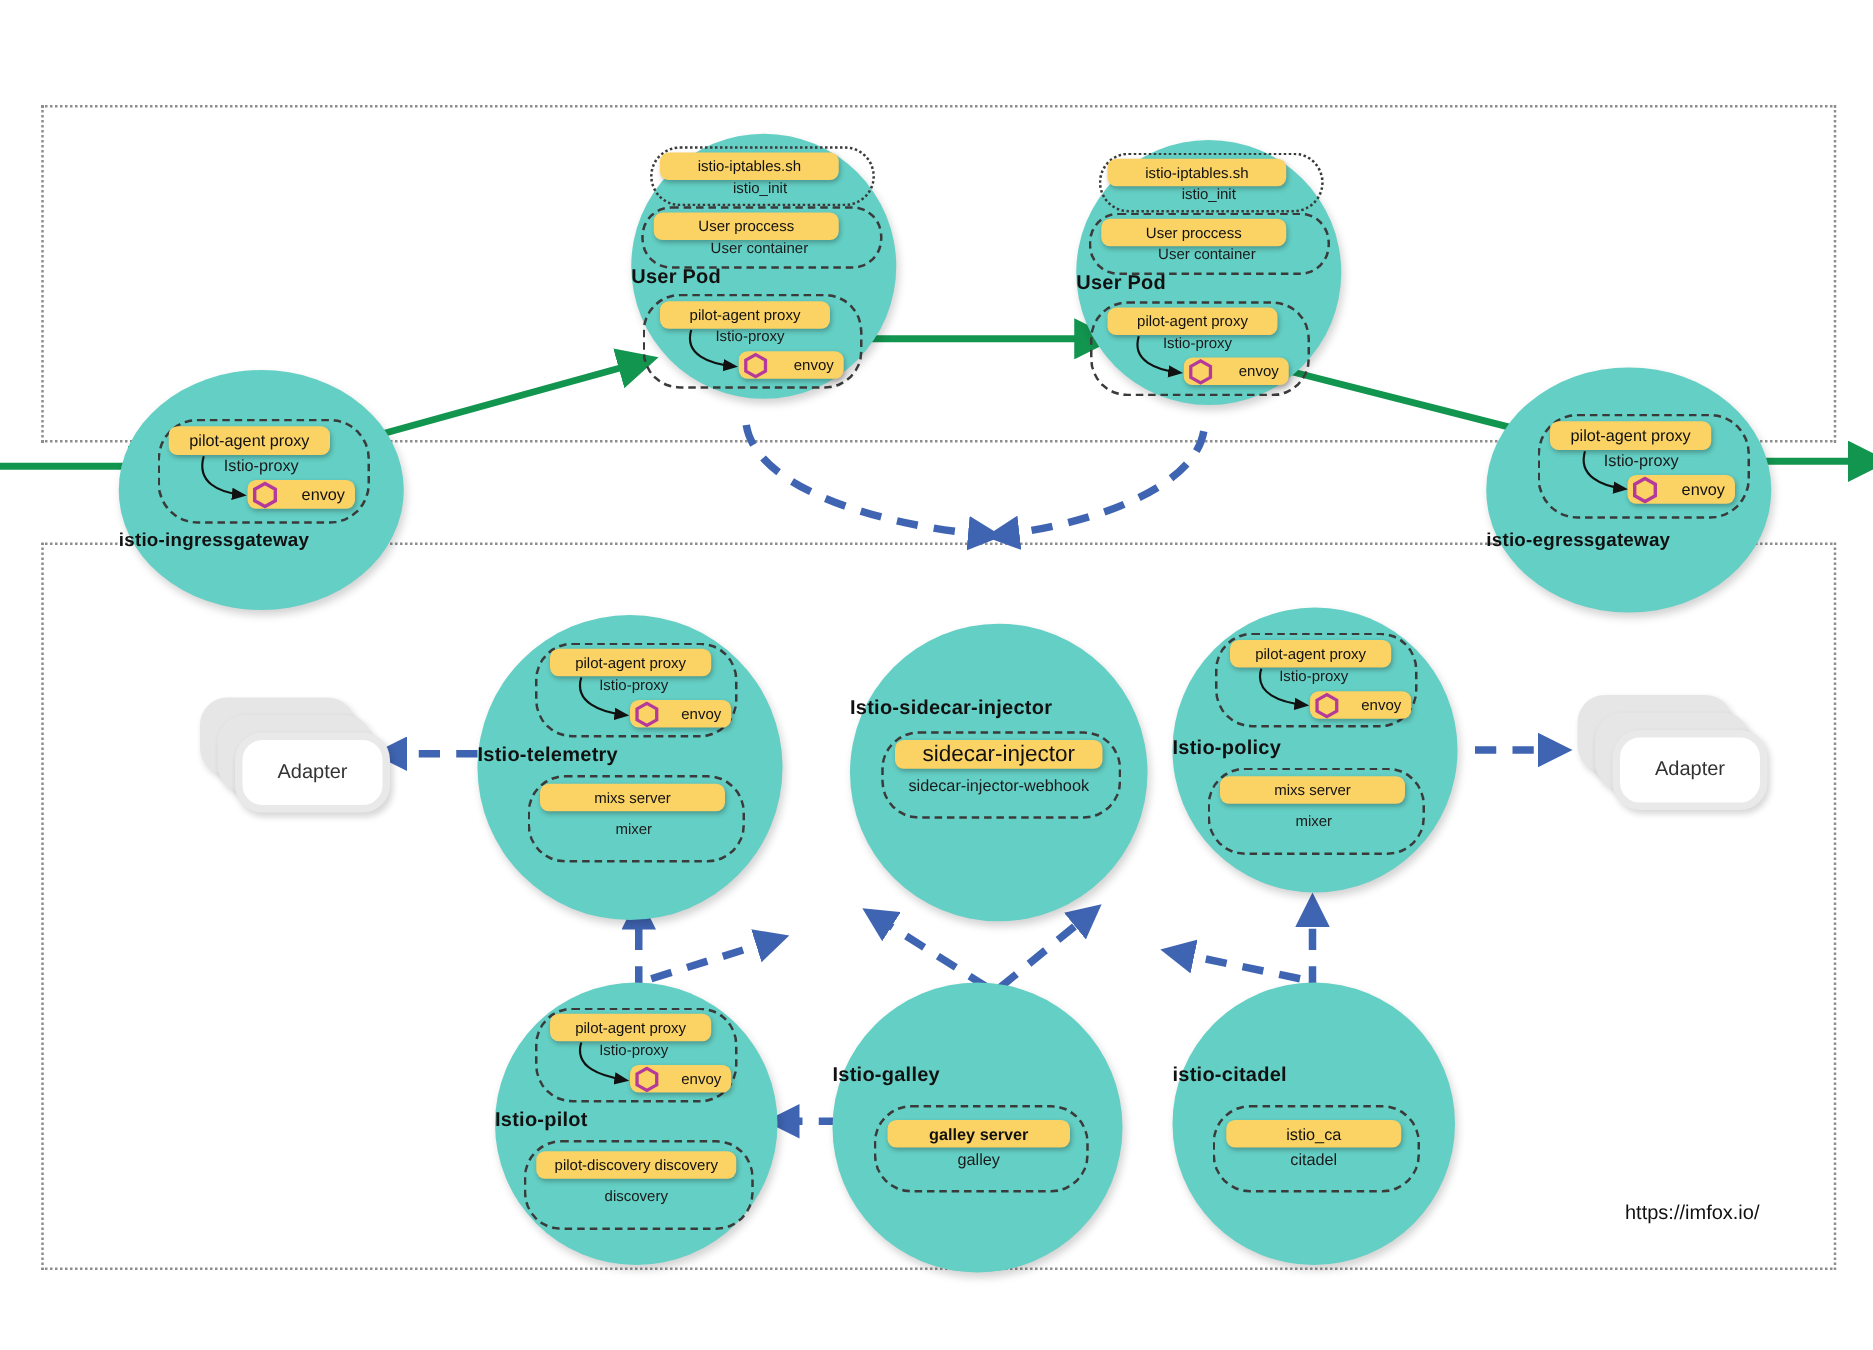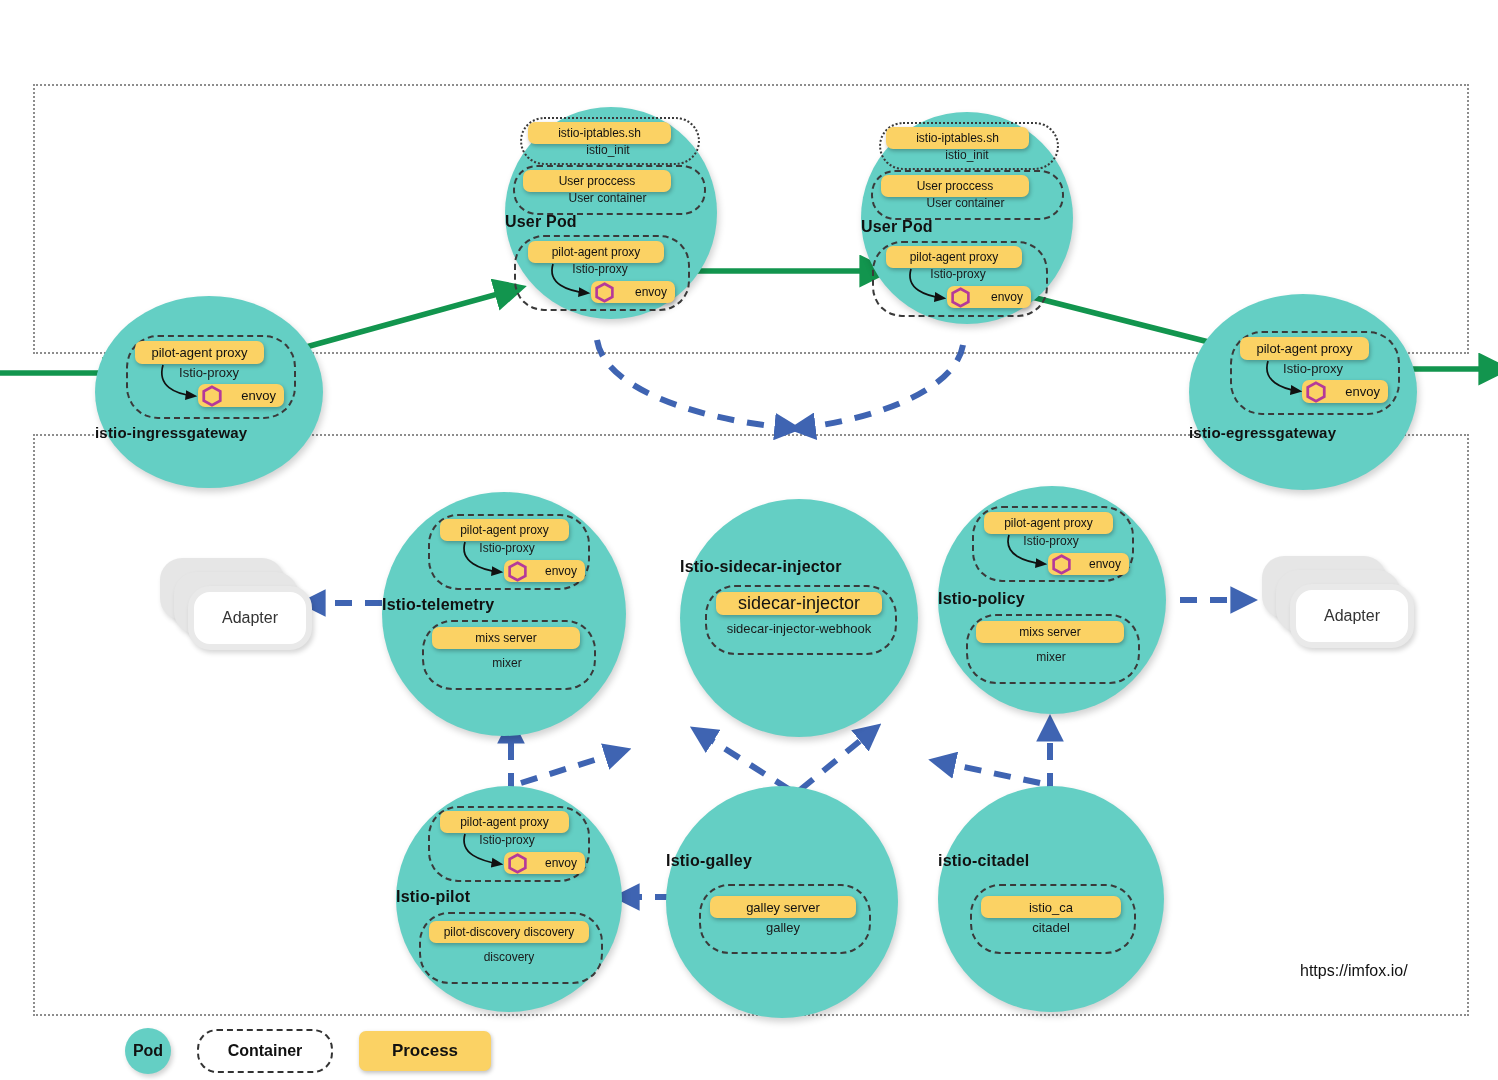--- a/index.html
+++ b/index.html
@@ -220,21 +220,21 @@
       </svg>
   </div>
   <div class="pod-title" style="left:396px;top:888px;width:226px;font-size:16px;">Istio-pilot</div>
   <div class="container-box" style="left:419px;top:912px;width:180px;height:68px;border-radius:30px;"></div>
   <div class="proc" style="left:429px;top:921px;width:160px;height:22px;font-size:12px;">pilot-discovery discovery</div>
   <div class="container-label" style="left:419px;top:950px;width:180px;font-size:12px;">discovery</div>
 
   <div class="pod" style="left:666px;top:786px;width:232px;height:232px;"></div>
   <div class="pod-title" style="left:666px;top:852px;width:232px;font-size:16px;">Istio-galley</div>
   <div class="container-box" style="left:699px;top:884px;width:168px;height:66px;border-radius:30px;"></div>
-  <div class="proc" style="left:710px;top:896px;width:146px;height:22px;font-size:13px;">galley server</div>
+  <div class="proc" style="left:710px;top:896px;width:146px;height:22px;font-size:13px;font-weight:bold;">galley server</div>
   <div class="container-label" style="left:699px;top:920px;width:168px;font-size:13px;">galley</div>
 
   <div class="pod" style="left:938px;top:786px;width:226px;height:226px;"></div>
   <div class="pod-title" style="left:938px;top:852px;width:226px;font-size:16px;">istio-citadel</div>
   <div class="container-box" style="left:970px;top:884px;width:162px;height:66px;border-radius:30px;"></div>
   <div class="proc" style="left:981px;top:896px;width:140px;height:22px;font-size:13px;">istio_ca</div>
   <div class="container-label" style="left:970px;top:920px;width:162px;font-size:13px;">citadel</div>
 
   <div class="adapter" style="left:160px;top:558px;width:150px;height:95px;">
     <div class="sheet" style="left:0;top:0;width:124px;height:62px;"></div>
@@ -258,21 +258,16 @@
       <path d="M163,365 C157,386 175,394 194,396"></path>
       <path d="M553,264 C547,284 568,291 587,293"></path>
       <path d="M911,269 C905,289 926,296 943,298"></path>
       <path d="M1268,361 C1262,381 1282,389 1299,391"></path>
       <path d="M465,542 C459,562 481,570 500,572"></path>
       <path d="M1009,535 C1003,555 1025,562 1044,564"></path>
       <path d="M465,834 C459,854 481,861 500,864"></path>
     </g>
   </svg>
 
-  <div class="legend">
-    <div class="l-pod">Pod</div>
-    <div class="l-cont">Container</div>
-    <div class="l-proc">Process</div>
-  </div>
 
   <div class="watermark" style="left:1300px;top:962px;text-align:right;">https://imfox.io/</div>
 
 </div>
 
 </body></html>

